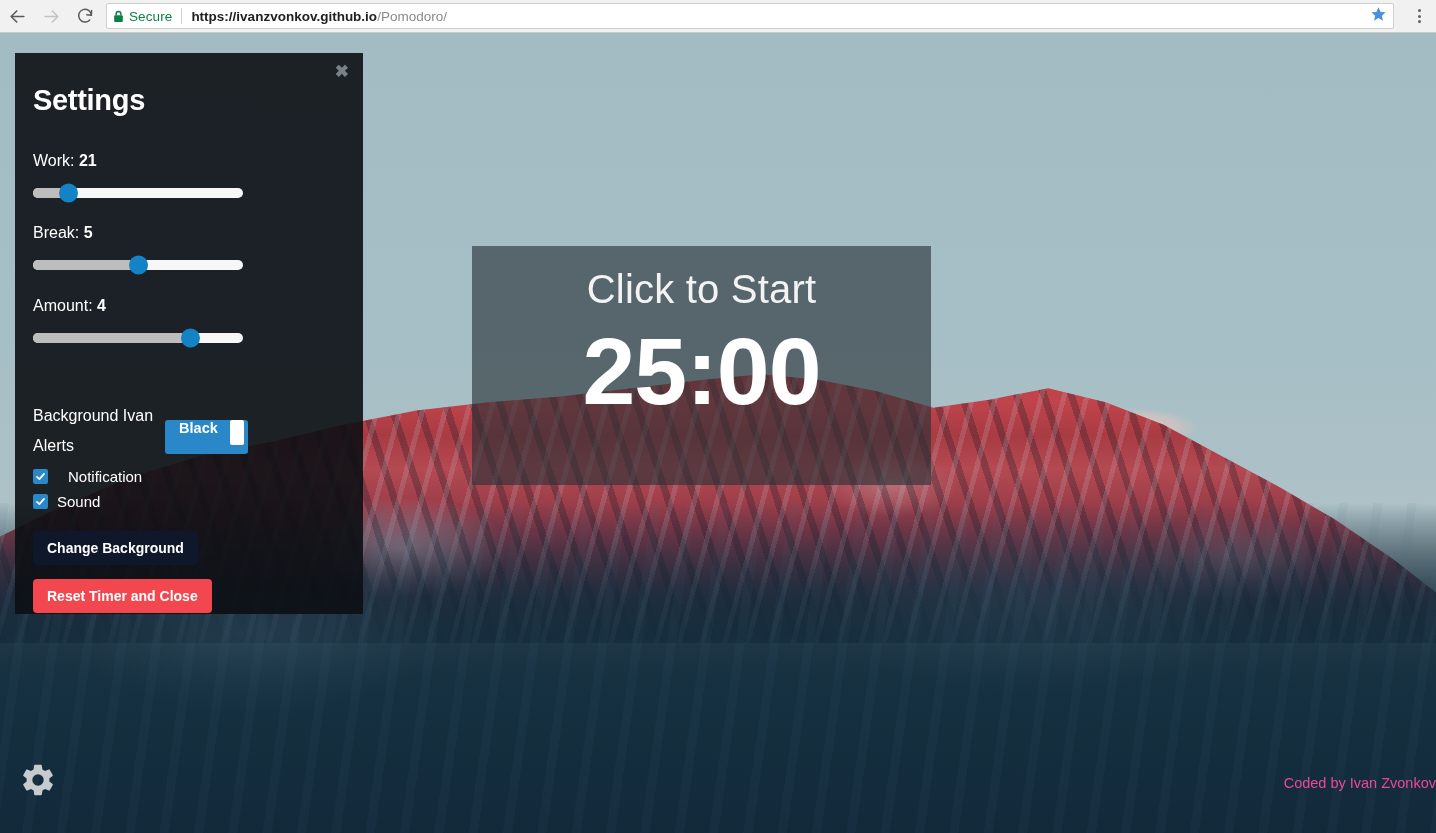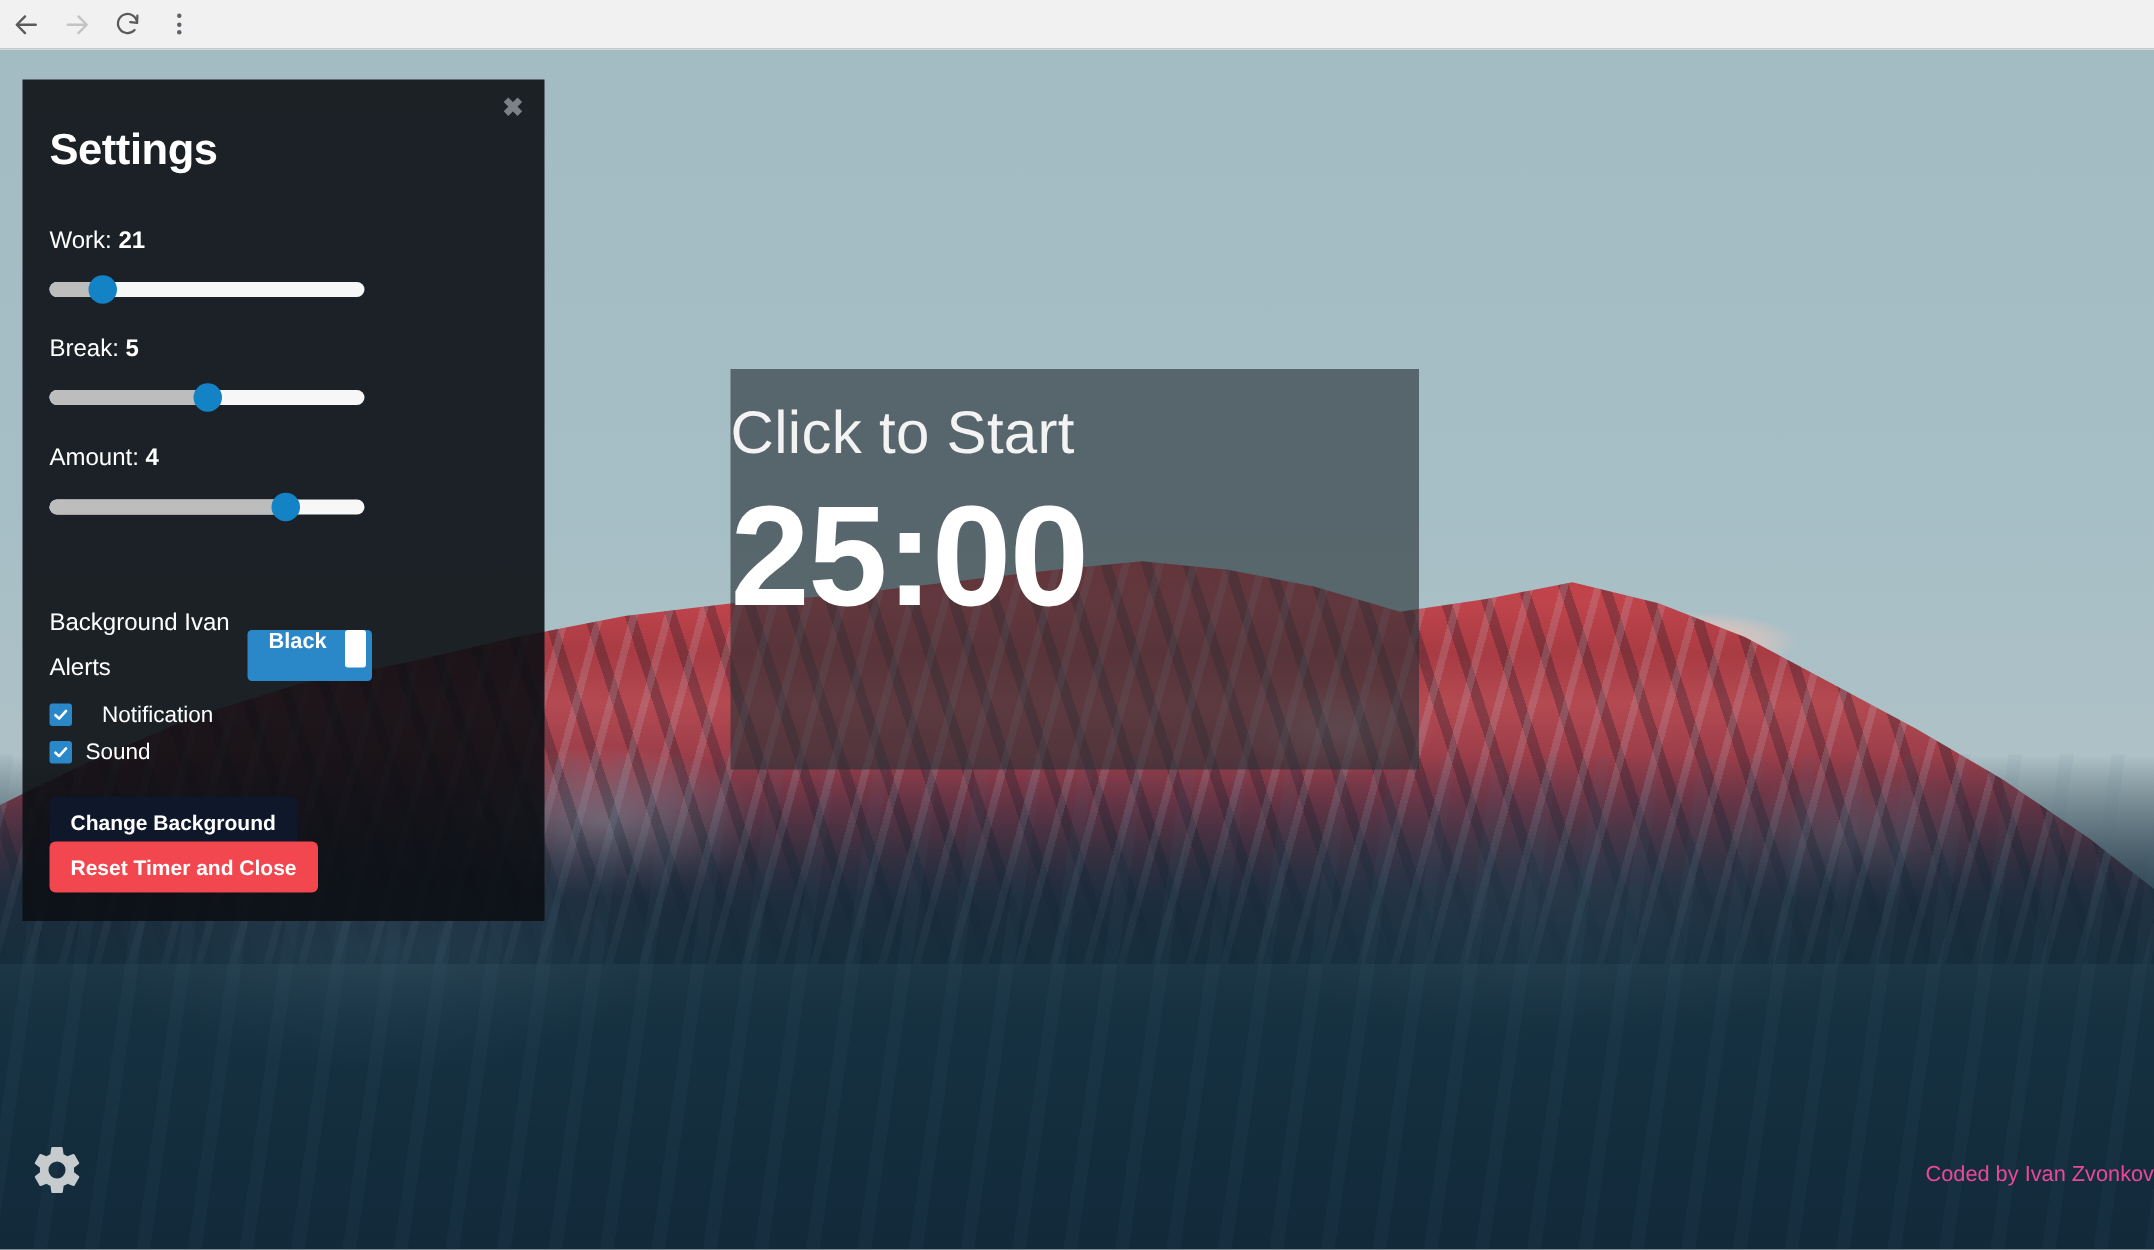--- a/index.html
+++ b/index.html
@@ -121,24 +121,24 @@
     background:
       repeating-linear-gradient(98deg, rgba(70,110,135,.07) 0 9px, rgba(0,0,0,0) 9px 34px),
       radial-gradient(ellipse 260px 110px at 18% 40%, rgba(120,160,185,.12) 0%, rgba(120,160,185,0) 72%),
       radial-gradient(ellipse 300px 130px at 72% 30%, rgba(110,150,180,.10) 0%, rgba(110,150,180,0) 72%),
       linear-gradient(180deg, rgba(19,44,61,0) 0%, rgba(19,44,61,.65) 28%, #153040 60%, #12293a 100%);
   }
 
   
   #timer-box {
     position: absolute;
-    left: 487px; top: 213px;
-    width: 459px; height: 267px;
+    left: 472px; top: 213px;
+    width: 459px; height: 239px;
     background: rgba(38,48,54,.62);
-    display: flex; flex-direction: column; align-items: flex-start;
+    display: flex; flex-direction: column; align-items: center;
     cursor: pointer;
   }
   #timer-caption {
     margin-top: 21px;
     font-size: 40px; font-weight: 400; color: #f3f3f3;
     letter-spacing: .2px; line-height: 1.1;
   }
   #timer-value {
     margin-top: 11px;
     font-size: 95px; font-weight: 700; color: #ffffff;
@@ -247,21 +247,21 @@
 
   .panel-btn {
     position: absolute; left: 18px;
     border: none; border-radius: 4px;
     color: #ffffff; font-weight: 700; font-size: 14px;
     font-family: "Liberation Sans", sans-serif;
     padding: 9px 14px;
     cursor: pointer;
   }
   #change-bg-button { top: 478px; background: #2dc65c; }
-  #reset-button { top: 508px; background: #f2474f; text-align: right; }
+  #reset-button { top: 526px; background: #f2474f; text-align: right; }
 </style>
 </head>
 <body>
 
 <div id="browser-chrome">
   <div class="nav-btn">
     <span>
       <svg width="19" height="19" viewBox="0 0 24 24" fill="none" stroke="currentColor" stroke-width="2" stroke-linecap="round" stroke-linejoin="round">
         <line x1="20" y1="12" x2="5" y2="12"></line>
           <polyline points="11 19 4 12 11 5"></polyline>
@@ -278,20 +278,38 @@
   </div>
   <div class="nav-btn">
     <span>
       <svg width="18" height="18" viewBox="0 0 24 24" fill="none" stroke="currentColor" stroke-width="2" stroke-linecap="round" stroke-linejoin="round">
         <path d="M20.5 11a8.5 8.5 0 1 0-2.2 6.3"></path>
         <polyline points="20.8 4.6 20.5 11 14.4 10.4"></polyline>
       </svg>
     </span>
   </div>
 
+  <div id="omnibox">
+    <span id="lock-icon">
+      <svg width="11" height="13" viewBox="0 0 14 16">
+        <rect x="1.5" y="6.5" width="11" height="8.5" rx="1.2" fill="#0b8043"></rect>
+        <path d="M4 6.5V4.6a3 3 0 0 1 6 0v1.9" fill="none" stroke="#0b8043" stroke-width="1.9"></path>
+      </svg>
+    </span>
+    <span id="secure-label">Secure</span>
+    <span id="omnibox-divider"></span>
+    <span id="url-text"><span id="url-origin">https://ivanzvonkov.github.io</span><span id="url-path">/Pomodoro/</span></span>
+    <span id="star-btn">
+      <span>
+        <svg width="17" height="17" viewBox="0 0 24 24" fill="#4a90e2">
+          <polygon points="12,2.4 15,9 22,9.7 16.8,14.4 18.3,21.4 12,17.8 5.7,21.4 7.2,14.4 2,9.7 9,9"></polygon>
+        </svg>
+      </span>
+    </span>
+  </div>
 
   <div id="menu-btn">
     <span style="display:flex;flex-direction:column;gap:2.5px;">
       <i></i>
         <i></i>
         <i></i>
     </span>
   </div>
 </div>
 

